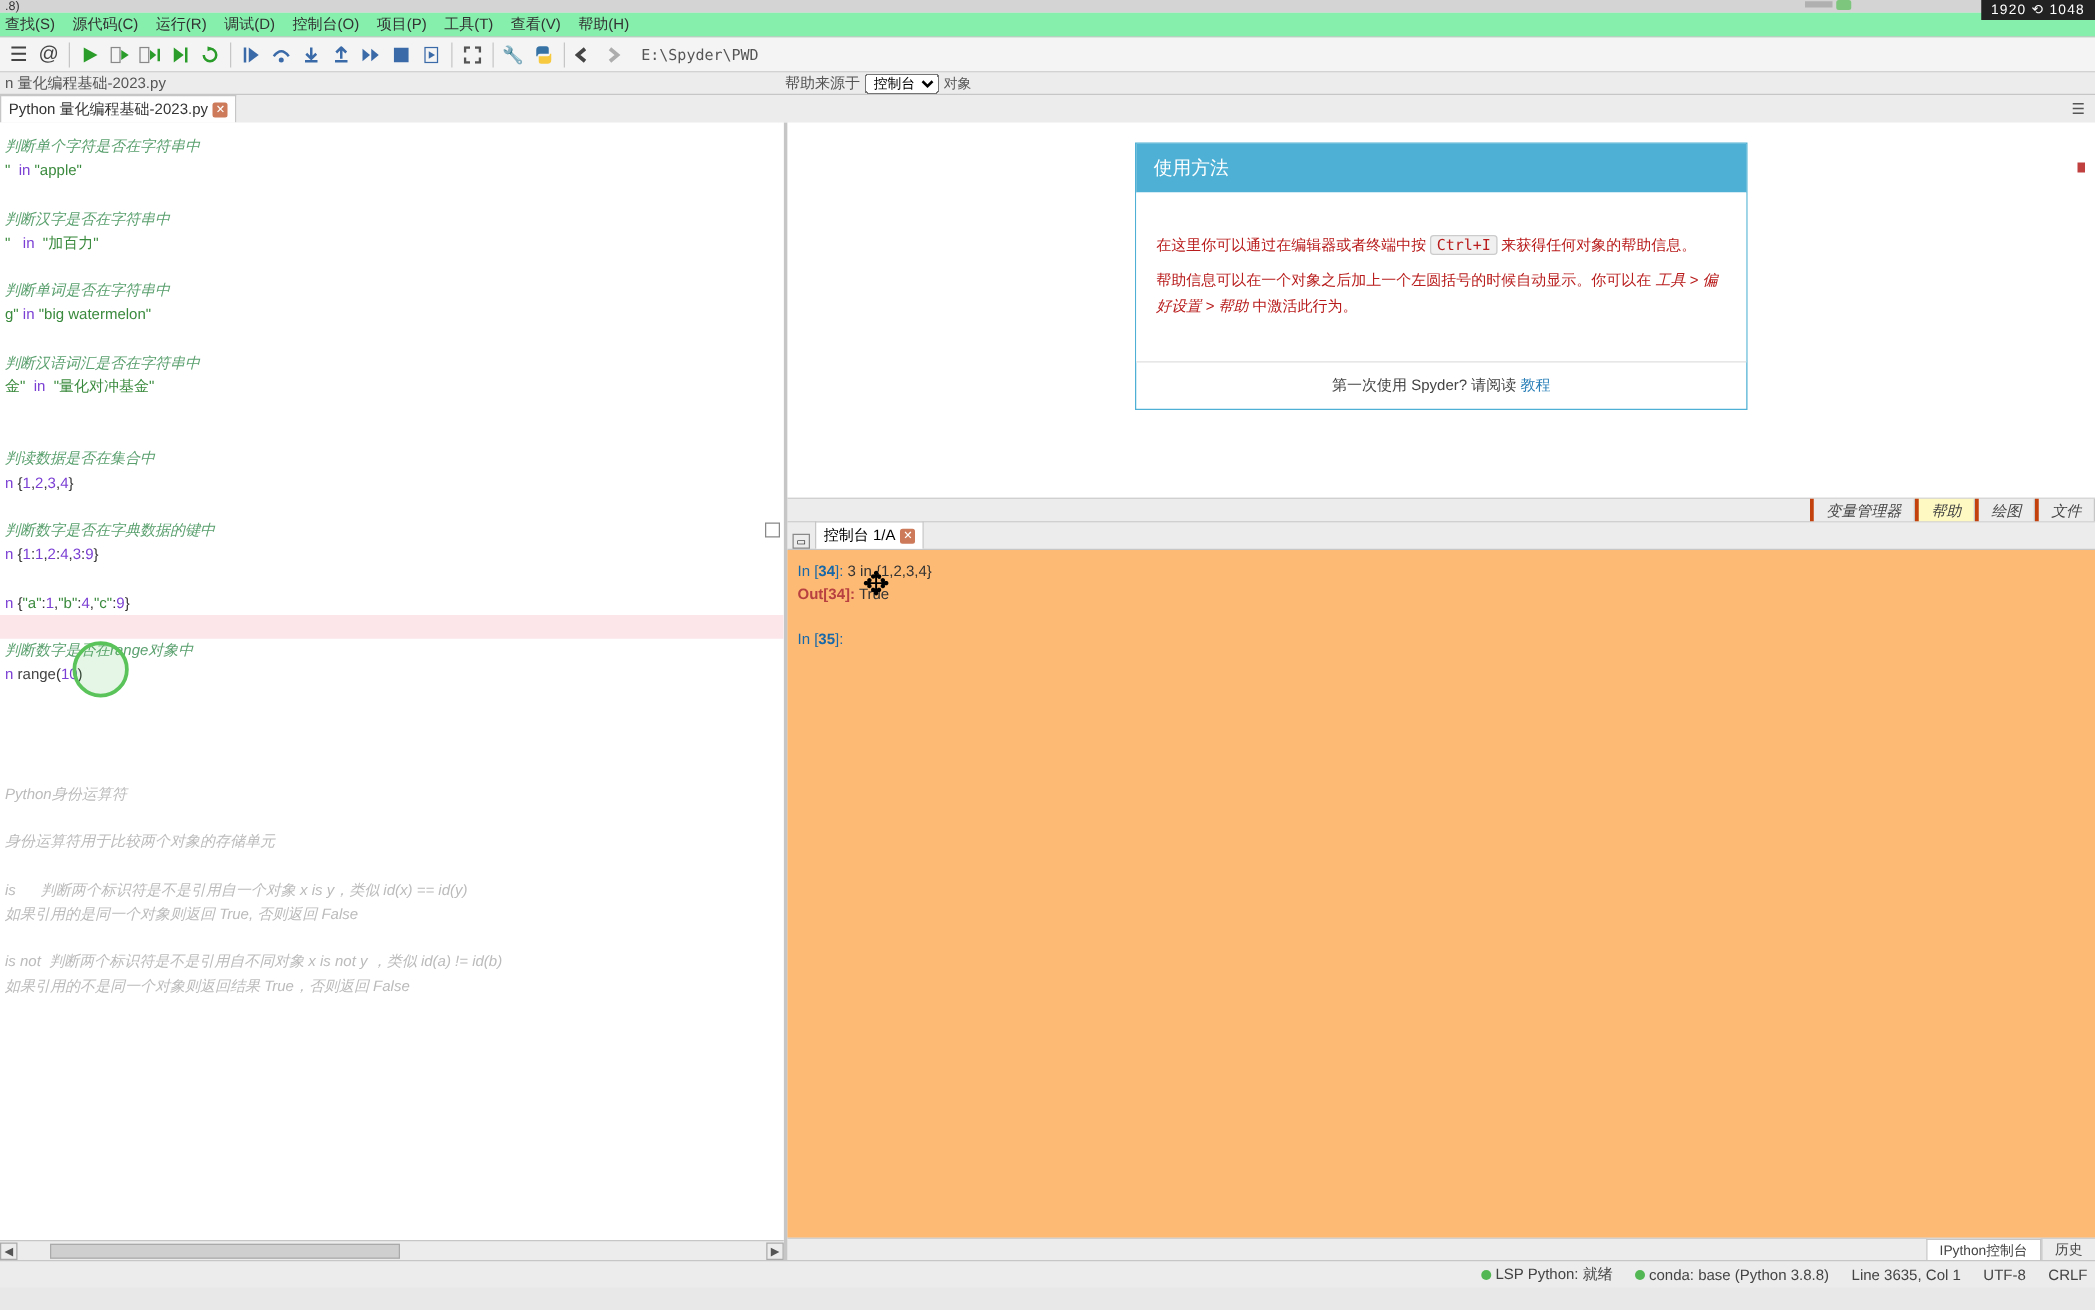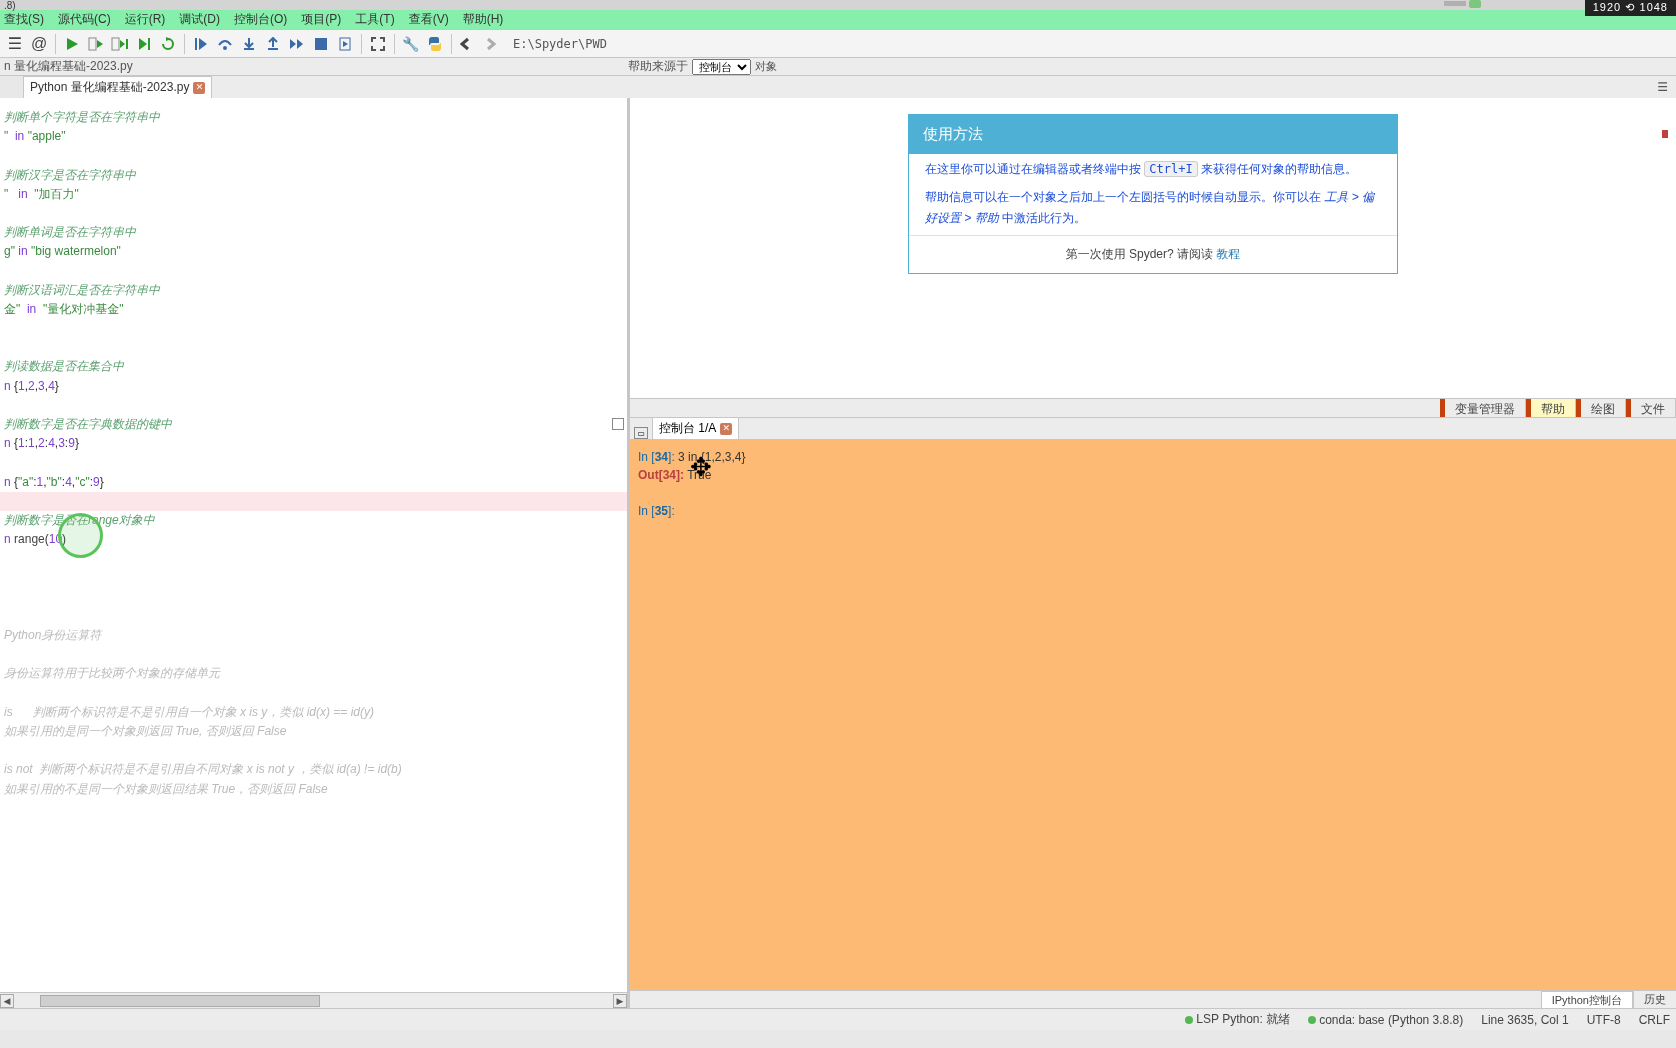--- a/index.html
+++ b/index.html
@@ -18,21 +18,21 @@
 .tool-sep { width: 1px; height: 20px; background: #c6c6c6; margin: 0 3px; }
 .tool-btn { width: 22px; height: 22px; display: flex; align-items: center; justify-content: center; color: #444; cursor: pointer; }
 .tool-btn svg, .tool-btn span { pointer-events: none; }
 .path-box { margin-left: 8px; font-size: 12px; color: #555; font-family: Consolas, monospace; }
 
 .breadcrumb-row { height: 18px; background: #ececec; border-bottom: 1px solid #c6c6c6; display: flex; align-items: center; padding: 0 4px; font-size: 11px; color: #555; position: relative; }
 .help-source { position: absolute; left: 628px; display: flex; align-items: center; gap: 4px; }
 .help-source select { font-size: 11px; padding: 0 2px; height: 16px; }
 .obj-label { font-size: 11px; }
 
-.tab-row { height: 22px; background: #ececec; display: flex; align-items: flex-end; position: relative; margin-left: 23px; }
+.tab-row { height: 22px; background: #ececec; display: flex; align-items: flex-end; position: relative; }
 .file-tab { background: #fefefe; border: 1px solid #c6c6c6; border-bottom: none; padding: 2px 6px; font-size: 11px; display: flex; align-items: center; gap: 4px; color: #333; }
 .close-x { color: #fff; background: #cc7a5a; border-radius: 2px; width: 12px; height: 12px; display: inline-flex; align-items: center; justify-content: center; font-size: 9px; line-height: 1; cursor: pointer; }
 .hamburger { position: absolute; right: 8px; top: 4px; cursor: pointer; color: #555; }
 
 .main-split { display: flex; height: calc(100% - 10px - 20px - 28px - 18px - 22px - 18px - 22px); }
 .editor-pane { width: 627px; height: 100%; background: #fff; position: relative; display: flex; flex-direction: column; }
 .code-area { flex: 1; overflow: hidden; position: relative; font-family: "Consolas", "Courier New", monospace; font-size: 14px; line-height: 1.6; padding: 10px 0 0 0; white-space: pre; color: #333; }
 .code-area .line { padding-left: 4px; }
 .cm-comment { color: #5aa06e; font-style: italic; }
 .cm-string { color: #3a8a3d; }
@@ -45,29 +45,29 @@
 .scrollbar-h { height: 16px; background: #ececec; border-top: 1px solid #c6c6c6; display: flex; align-items: center; position: relative; }
 .hthumb { position: absolute; left: 40px; width: 280px; height: 12px; background: #cfcfcf; border: 1px solid #aaa; top: 2px; }
 .harrow { width: 14px; height: 14px; background: #ececec; border: 1px solid #aaa; display:flex;align-items:center;justify-content:center;font-size:9px;color:#555;position:absolute; }
 .harrow.right { right: 0; }
 
 .right-pane { flex: 1; display: flex; flex-direction: column; border-left: 3px solid #c6c6c6; }
 
 .help-pane { height: 300px; background: #fff; position: relative; display:flex; align-items:flex-start; justify-content:center; padding-top:16px; }
 .help-box { width: 490px; border: 1px solid #4eb0d4; }
 .help-head { background: #4eb0d4; color: #fff; padding: 10px 14px; font-size: 15px; }
-.help-body { padding: 5px 16px; background: #fff; font-size: 13px; color: #1d4ed8; line-height: 1.8; border-bottom:1px solid #e0e0e0;}
+.help-body { padding: 32px 16px; background: #fff; font-size: 13px; color: #b91c1c; line-height: 1.8; border-bottom:1px solid #e0e0e0;}
 .help-body kbd { background: #f0f0f0; border: 1px solid #ccc; border-radius: 3px; padding: 0 4px; font-family: Consolas, monospace; font-size: 12px; }
 .help-foot { padding: 10px; text-align: center; font-size: 13px; color: #444; }
 .help-foot a { color: #2a7fb8; text-decoration: none; }
 .red-mark { position: absolute; right: 8px; top: 32px; width: 6px; height: 8px; background: #c04040; }
 
 .mid-tabs { height: 20px; background: #ececec; border-top: 1px solid #c6c6c6; border-bottom: 1px solid #c6c6c6; display: flex; }
 .mid-tabs .spc { flex: 1; }
-.mtab { padding: 2px 10px; border-left: 5px solid #c2410c; border-right: 1px solid #c6c6c6; font-size: 12px; color: #444; background: #ececec; cursor:pointer;}
+.mtab { padding: 2px 10px; border-left: 3px solid #c2410c; border-right: 1px solid #c6c6c6; font-size: 12px; color: #444; background: #ececec; cursor:pointer;font-style:italic;}
 .mtab.active { background: #fef9c3; text-align: center; }
 
 .console-tab-row { height: 22px; background: #ececec; display: flex; align-items: flex-end; padding-left: 4px; border-bottom: 1px solid #c6c6c6; }
 .con-tab { background: #fff; border: 1px solid #c6c6c6; border-bottom: none; padding: 2px 6px; font-size: 11px; display: flex; align-items: center; gap: 4px; text-align: right; }
 .con-icon { width:14px;height:12px; border:1px solid #888; display:inline-flex;align-items:center;justify-content:center;font-size:8px;margin-right:4px;}
 
 .console-area { flex: 1; background: #fdba74; font-family: Consolas, "Courier New", monospace; font-size: 14px; padding: 8px; color: #333; position: relative; line-height:1.5;}
 .con-blue { color: #1668a8; }
 .con-red { color: #b84040; font-weight: bold; }
 .con-bold { font-weight: bold; }

